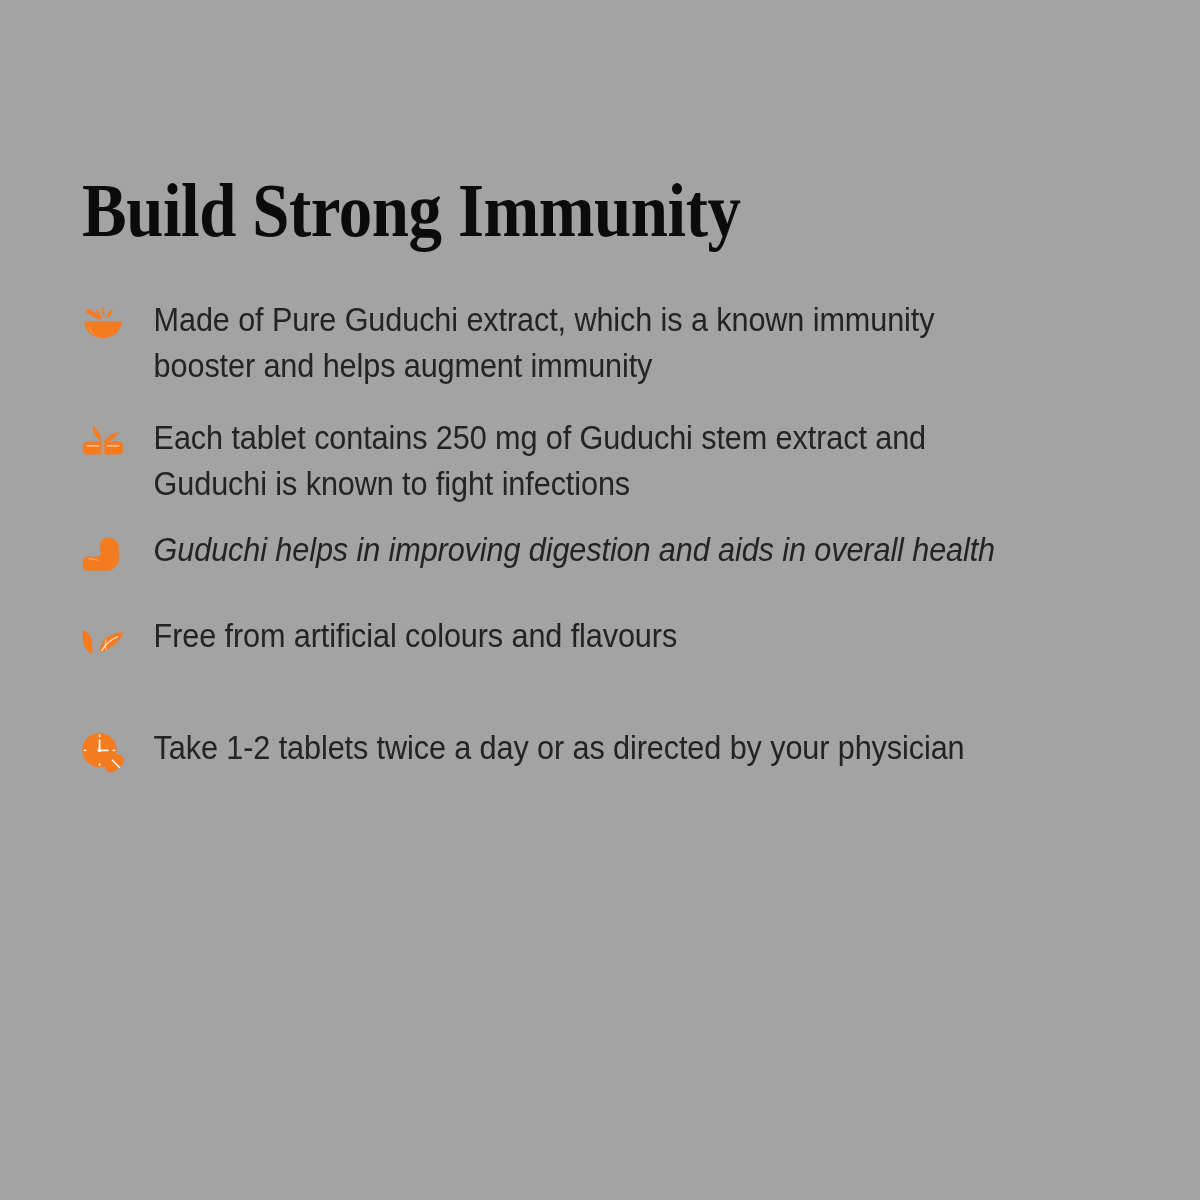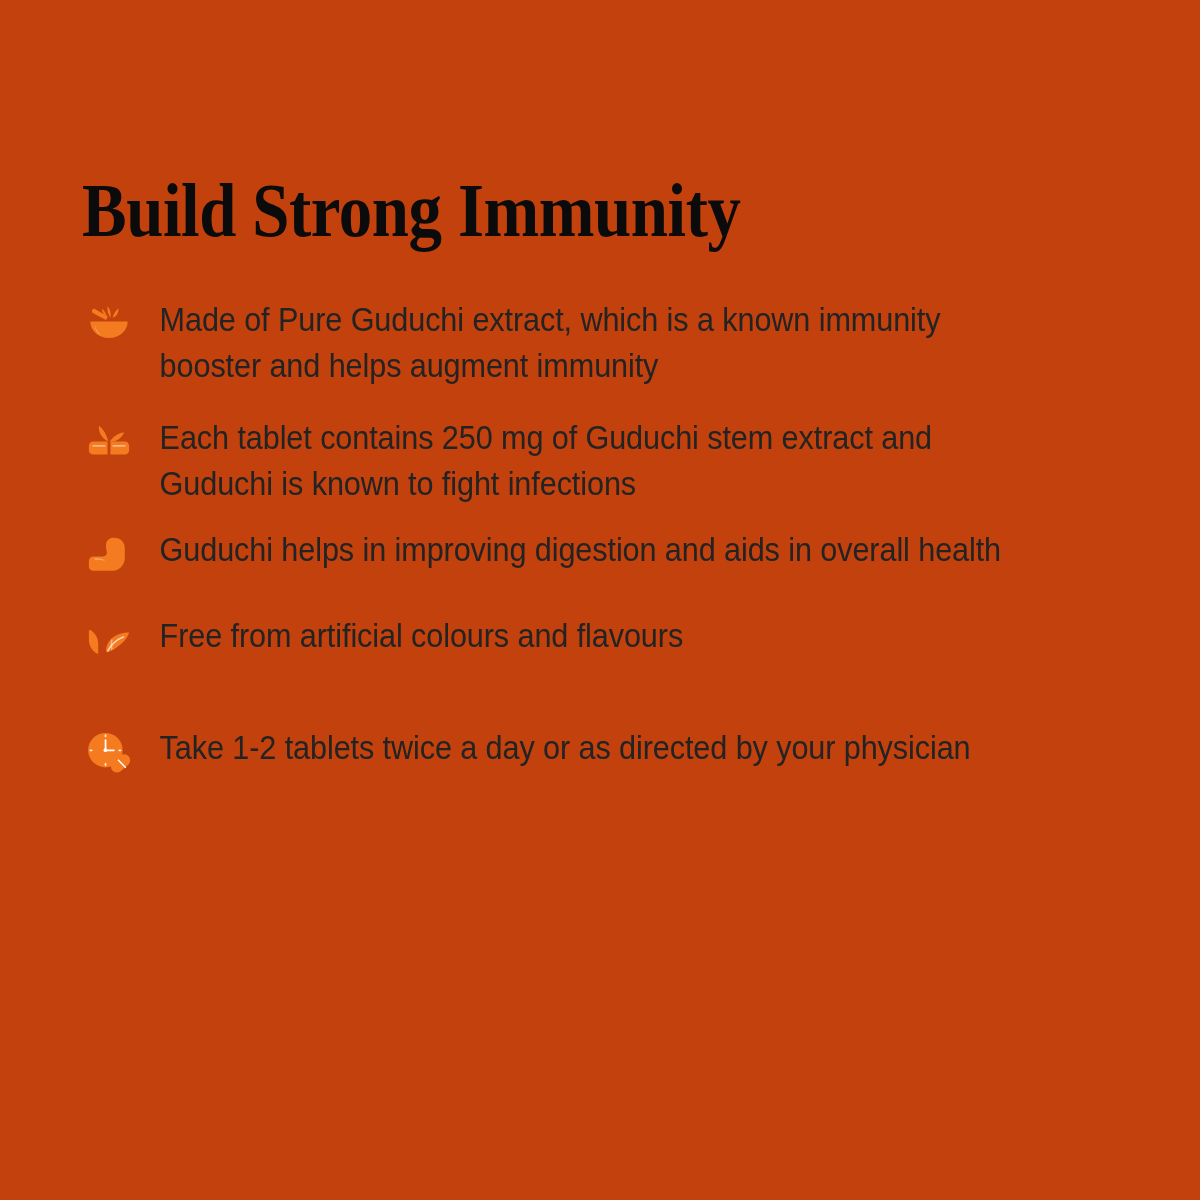--- a/index.html
+++ b/index.html
@@ -12,21 +12,21 @@
 
   body {
     font-family: "Liberation Sans", sans-serif;
     -webkit-font-smoothing: antialiased;
   }
 
   .page {
     position: relative;
     width: 1200px;
     height: 1200px;
-    background: #c2410c;
+    background: #a3a3a3;
     overflow: hidden;
   }
 
   
   .title {
     position: absolute;
     left: 82px;
     top: 168px;
     font-family: "Liberation Serif", "DejaVu Serif", serif;
     font-weight: bold;
@@ -35,21 +35,21 @@
     letter-spacing: -0.5px;
     color: #0b0b0b;
     transform: scaleX(0.88);
     transform-origin: left top;
     white-space: nowrap;
   }
 
   
   .features {
     position: absolute;
-    left: 80px;
+    left: 74px;
     top: 296px;
     width: 1070px;
   }
 
   .feature {
     display: flex;
     align-items: flex-start;
     margin-bottom: 22px;
   }
 
@@ -79,21 +79,21 @@
     transform: scaleX(0.90);
     transform-origin: left top;
     width: 111%;
     padding-left: 24px;
     font-weight: 400;
   }
 
   
   .feature.r1 { margin-bottom: 26px; }
   .feature.r2 { margin-bottom: 20px; }
-  .feature.r3 { margin-bottom: 30px; }
+  .feature.r3 { margin-bottom: 30px; font-style: italic; }
   .feature.r4 { margin-bottom: 54px; }
   .feature.r5 { margin-bottom: 56px; justify-content: flex-end; }
   .feature.r6 { margin-bottom: 0; }
 </style>
 </head>
 <body>
 
 <div class="page">
 
   <h1 class="title">Build Strong Immunity</h1>

